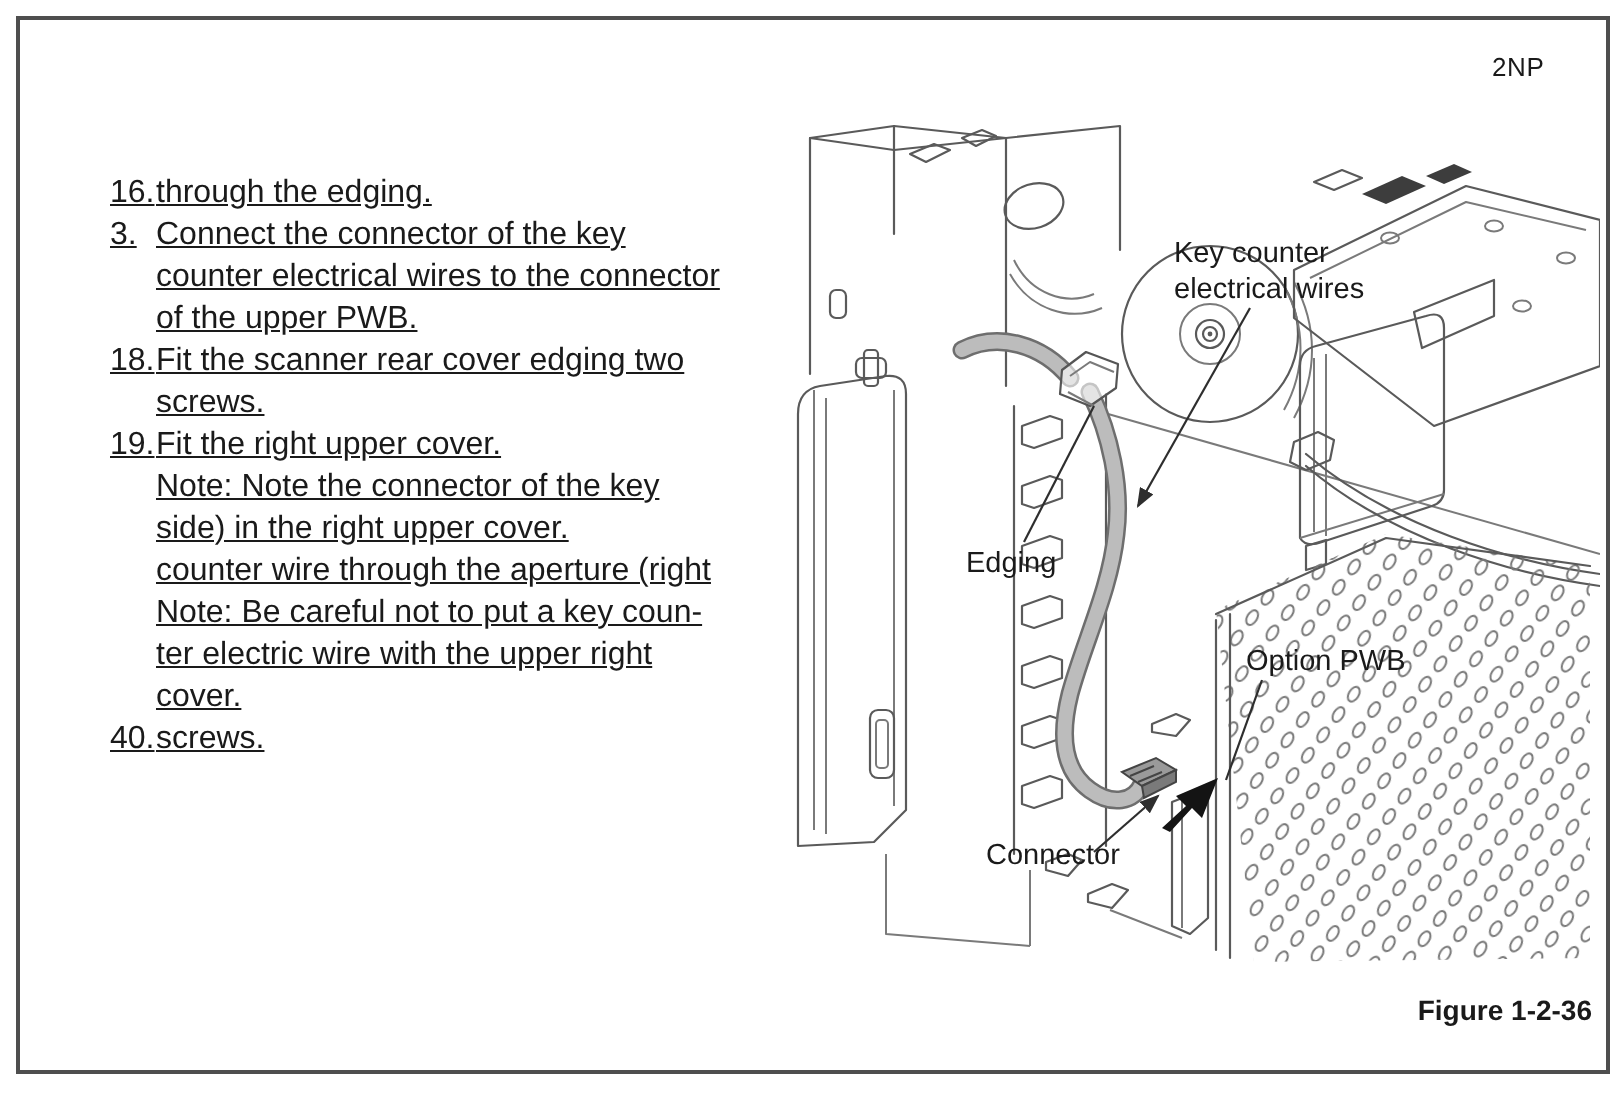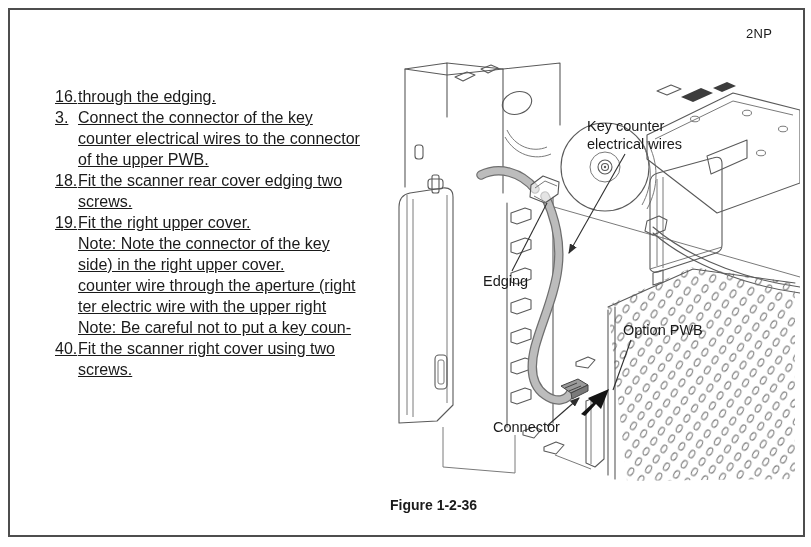--- a/index.html
+++ b/index.html
@@ -18,21 +18,21 @@
   }
   .steps{
     position:absolute;left:55px;top:86px;width:370px;
     font-size:16px;line-height:21px;text-decoration:underline;
   }
   .step{display:flex}
   .step .num{width:23px;flex:none}
   .step .lines div{white-space:pre}
   .figure-caption{
     position:absolute;left:390px;top:497px;width:406px;
-    text-align:left;font-weight:bold;font-size:14px;
+    text-align:right;font-weight:bold;font-size:14px;
   }
   .diagram{position:absolute;left:395px;top:55px;width:405px;height:430px}
   svg text{font-family:"Liberation Sans",sans-serif;font-size:14.5px;fill:#1a1a1a}
   .ln{stroke:#5a5a5a;fill:none;stroke-width:1.1;stroke-linejoin:round;stroke-linecap:round}
   .ln2{stroke:#7a7a7a;fill:none;stroke-width:1;stroke-linejoin:round}
   .leader{stroke:#2e2e2e;fill:none;stroke-width:1.1}
 </style>
 </head>
 <body>
 
@@ -62,28 +62,28 @@
       <div>screws.</div>
     </div>
   </div>
   <div class="step">
     <span class="num">19.</span>
     <div class="lines">
       <div>Fit the right upper cover.</div>
       <div>Note: Note the connector of the key</div>
       <div>side) in the right upper cover.</div>
       <div>counter wire through the aperture (right</div>
+      <div>Note: Be careful not to put a key coun-</div>
       <div>ter electric wire with the upper right</div>
-      <div>Note: Be careful not to put a key coun-</div>
+      <div>cover.</div>
     </div>
   </div>
   <div class="step">
     <span class="num">40.</span>
     <div class="lines">
-      <div>Fit the scanner right cover using two</div>
       <div>screws.</div>
     </div>
   </div>
 </div>
 
 <svg class="diagram" viewBox="0 0 405 430" aria-label="exploded diagram">
   <defs>
     <marker id="arrw" markerWidth="9" markerHeight="7" refX="8" refY="3.5" orient="auto">
       <path d="M0,0 L9,3.5 L0,7 Z" fill="#2e2e2e"></path>
     </marker>

